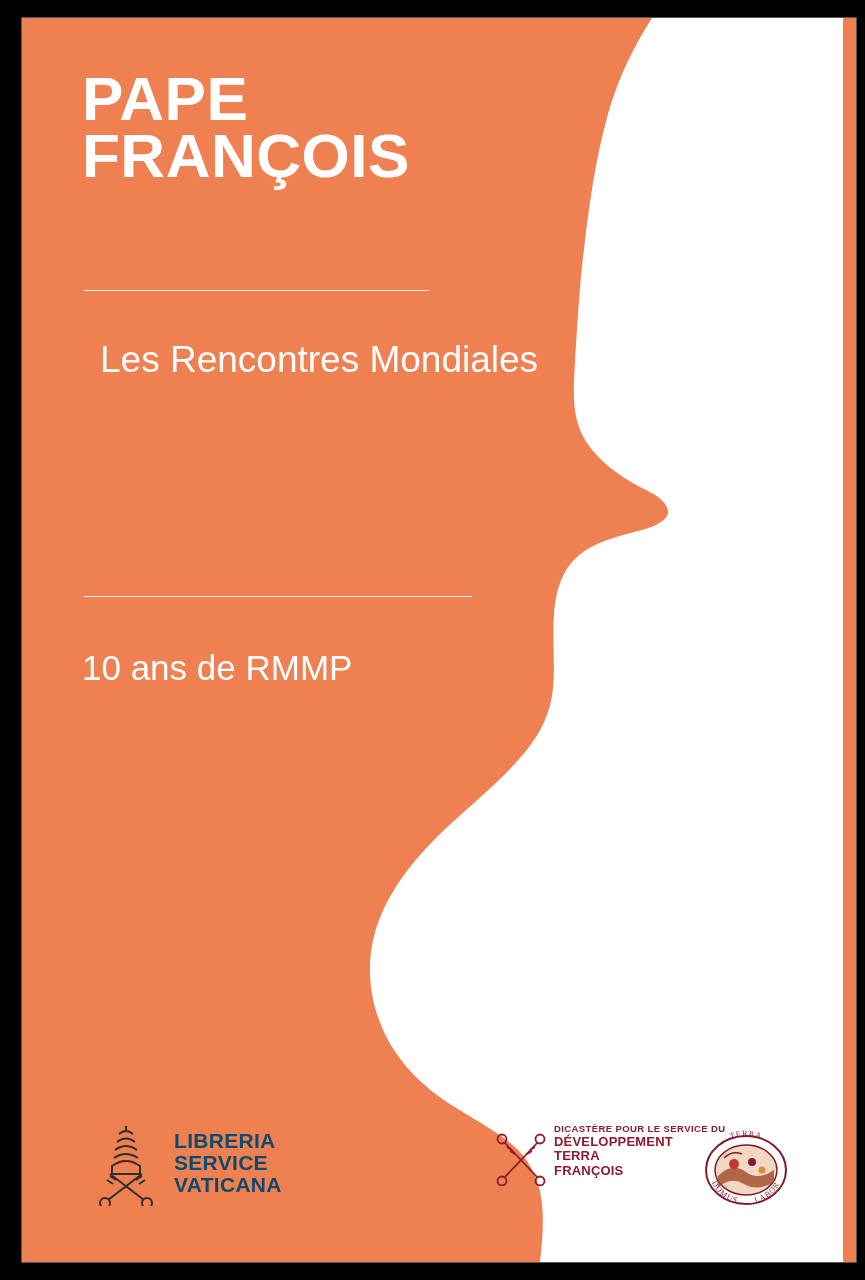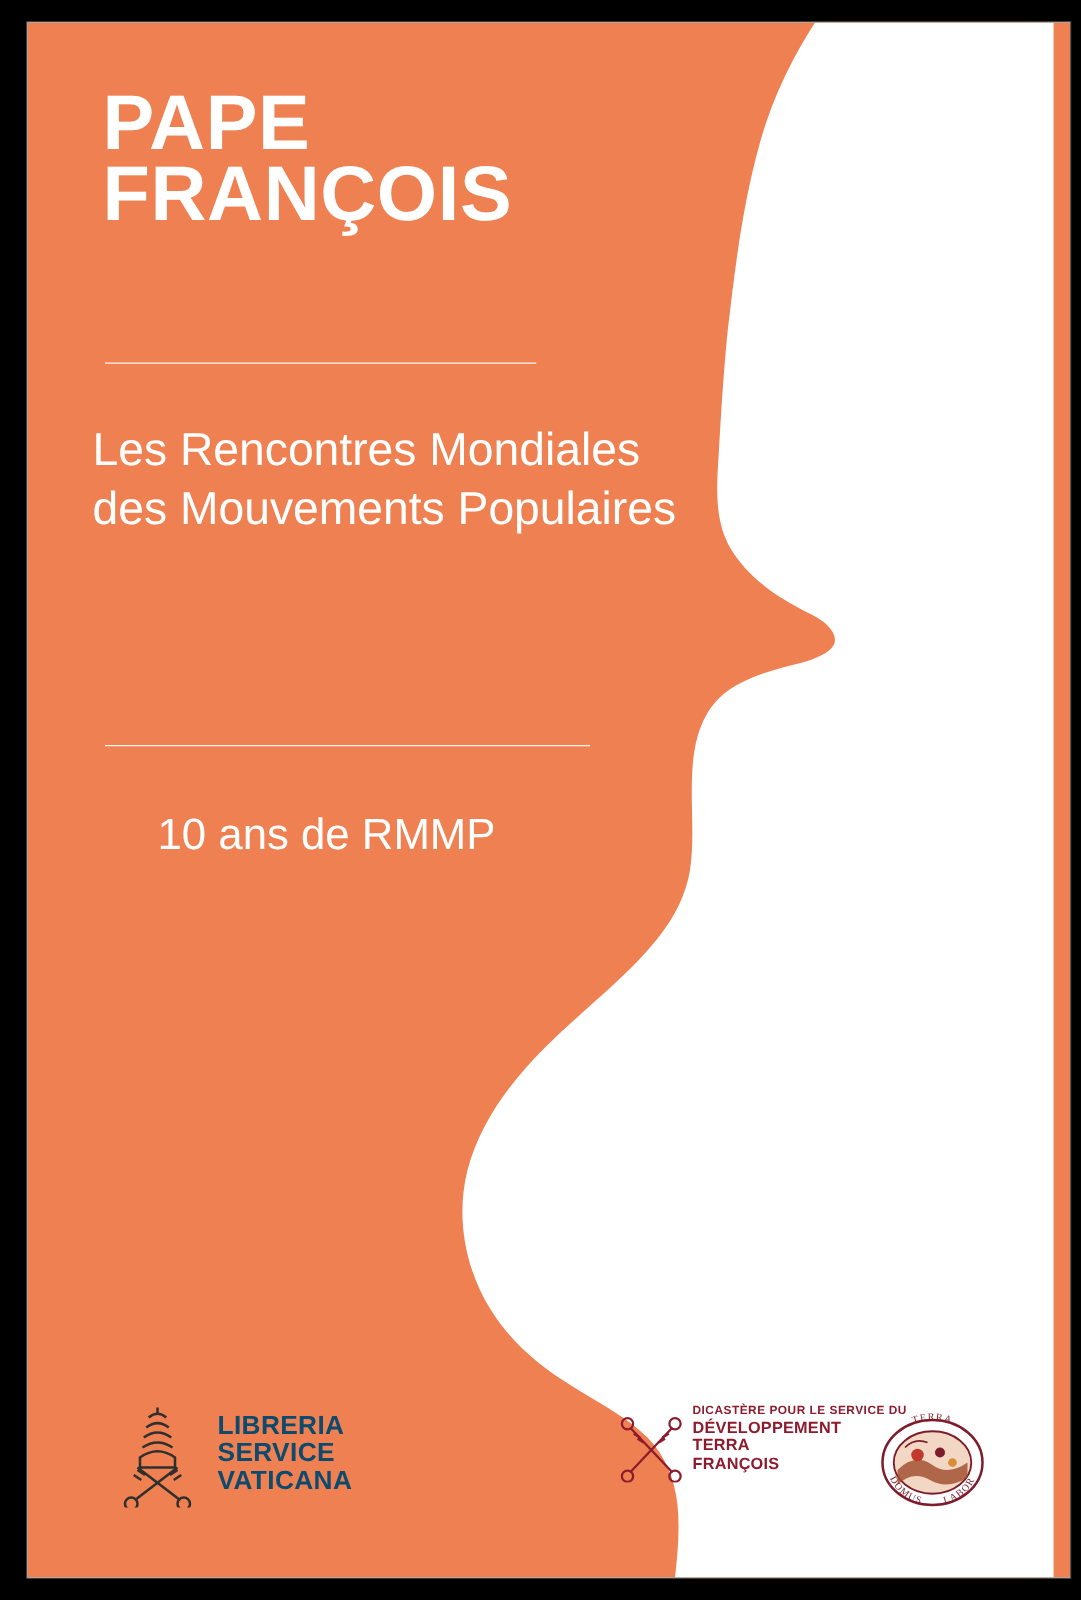--- a/index.html
+++ b/index.html
@@ -79,37 +79,36 @@
     width: 345px;
   }
   .rule-bottom {
     left: 62px;
     top: 578px;
     width: 388px;
   }
 
   .subtitle {
     position: absolute;
-    left: 52px;
+    left: 78px;
     top: 318px;
     width: 500px;
     color: #ffffff;
     font-size: 37px;
     line-height: 1.28;
     font-weight: 400;
   }
 
   .edition-line {
     position: absolute;
     left: 60px;
     top: 630px;
     color: #ffffff;
     font-size: 35px;
     font-weight: 400;
-    margin-left: 44px;
   }
 
   
   .logos {
     position: absolute;
     left: 0;
     bottom: 38px;
     width: 100%;
     height: 110px;
   }
@@ -206,21 +205,20 @@
 
     <div class="author-name">
       <span>PAPE</span>
       <span class="line2">FRANÇOIS</span>
     </div>
 
     <div class="rule rule-top"></div>
 
     <div class="subtitle">
       <div>Les Rencontres Mondiales</div>
-      <div>des Mouvements Populaires</div>
     </div>
 
     <div class="rule rule-bottom"></div>
 
     <div class="edition-line">10 ans de RMMP</div>
 
     <div class="logos">
 
       <div class="logo-lev">
         <svg width="72" height="86" viewBox="0 0 72 86">

